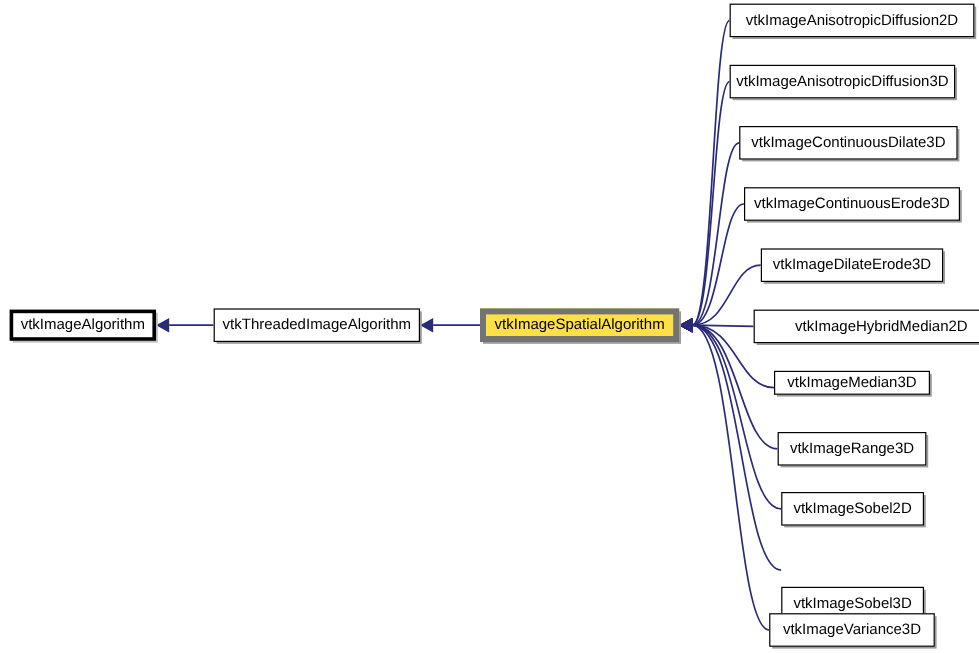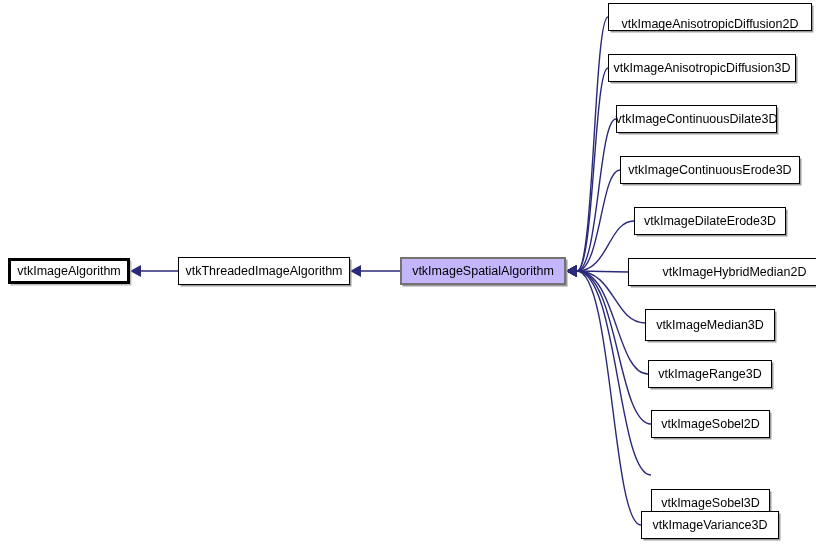--- a/index.html
+++ b/index.html
@@ -6,21 +6,21 @@
   body{width:816px;height:544px;overflow:hidden;
        font-family:"Liberation Sans","DejaVu Sans",sans-serif;}
   #diagram{position:relative;width:816px;height:544px;background:#fff;}
   svg.edges{position:absolute;left:0;top:0;width:816px;height:544px;}
   .node{position:absolute;box-sizing:border-box;background:#ffffff;
         border:1px solid #000000;display:flex;align-items:center;
         justify-content:center;white-space:nowrap;
         font-size:12.5px;color:#000;line-height:1;
         box-shadow:2px 2px 0 -0.5px #9b9b9b;}
   .node.base{border:3px solid #000000;box-shadow:2px 2px 0 -0.5px #bdbdbd;}
-  .node.current{background:#c4b5fd;border:2px solid #737373;}
+  .node.current{background:#fde047;border:5px solid #737373;}
   .node span{display:block;padding:0 6px;transform:translateY(-0.5px);}
 </style>
 </head>
 <body>
 
 <div id="diagram">
   <svg class="edges" viewBox="0 0 816 544" width="816" height="544">
       <path d="M 178 271 L 141 271" fill="none" stroke="#2a2a7a" stroke-width="1.4"></path>
       <polygon points="130,271 141,265 141,277" fill="#2a2a7a"></polygon>
       <path d="M 400 271 L 361 271" fill="none" stroke="#2a2a7a" stroke-width="1.4"></path>
@@ -51,39 +51,39 @@
   <div id="nodes">
       <div class="node base" style="left: 8px; top: 258px; width: 122px; height: 26px;">
         <span>vtkImageAlgorithm</span>
       </div>
       <div class="node" style="left: 178px; top: 257px; width: 172px; height: 28px;">
         <span>vtkThreadedImageAlgorithm</span>
       </div>
       <div class="node current" style="left: 400px; top: 257px; width: 166px; height: 28px;">
         <span>vtkImageSpatialAlgorithm</span>
       </div>
-      <div class="node" style="left: 608px; top: 3px; width: 204px; height: 28px; align-items: flex-end;">
+      <div class="node" style="left: 608px; top: 3px; width: 204px; height: 28px;">
         <span>vtkImageAnisotropicDiffusion2D</span>
       </div>
       <div class="node" style="left: 608px; top: 54px; width: 188px; height: 28px;">
         <span>vtkImageAnisotropicDiffusion3D</span>
       </div>
-      <div class="node" style="left: 616px; top: 105px; width: 161px; height: 28px;">
+      <div class="node" style="left: 616px; top: 105px; width: 182px; height: 28px;">
         <span>vtkImageContinuousDilate3D</span>
       </div>
       <div class="node" style="left: 620px; top: 156px; width: 180px; height: 28px;">
         <span>vtkImageContinuousErode3D</span>
       </div>
       <div class="node" style="left: 634px; top: 207px; width: 152px; height: 28px;">
         <span>vtkImageDilateErode3D</span>
       </div>
       <div class="node" style="left: 628px; top: 258px; width: 201px; height: 28px; padding-left: 12px;">
         <span>vtkImageHybridMedian2D</span>
       </div>
-      <div class="node" style="left: 645px; top: 309px; width: 130px; height: 32px;">
+      <div class="node" style="left: 645px; top: 309px; width: 130px; height: 20px;">
         <span>vtkImageMedian3D</span>
       </div>
       <div class="node" style="left: 648px; top: 360px; width: 124px; height: 28px;">
         <span>vtkImageRange3D</span>
       </div>
       <div class="node" style="left: 651px; top: 410px; width: 119px; height: 28px;">
         <span>vtkImageSobel2D</span>
       </div>
       <div class="node" style="left: 651px; top: 461px; width: 119px; height: 28px; margin-top: 28px;">
         <span>vtkImageSobel3D</span>

